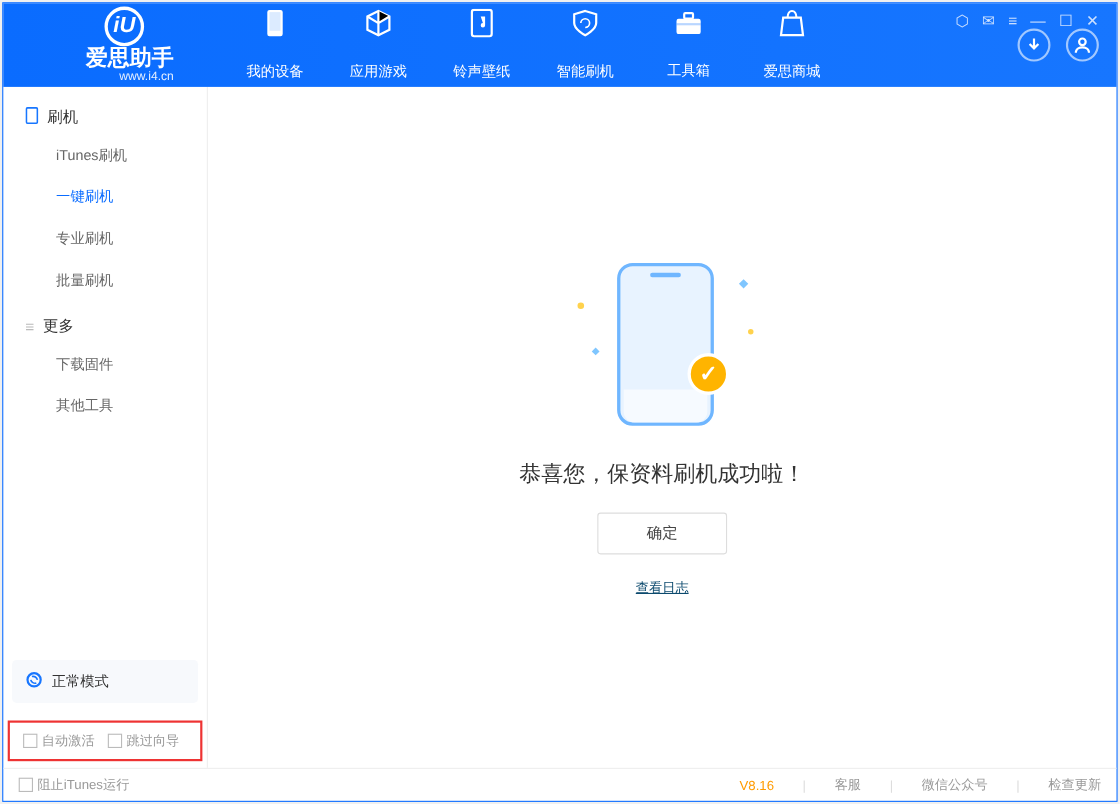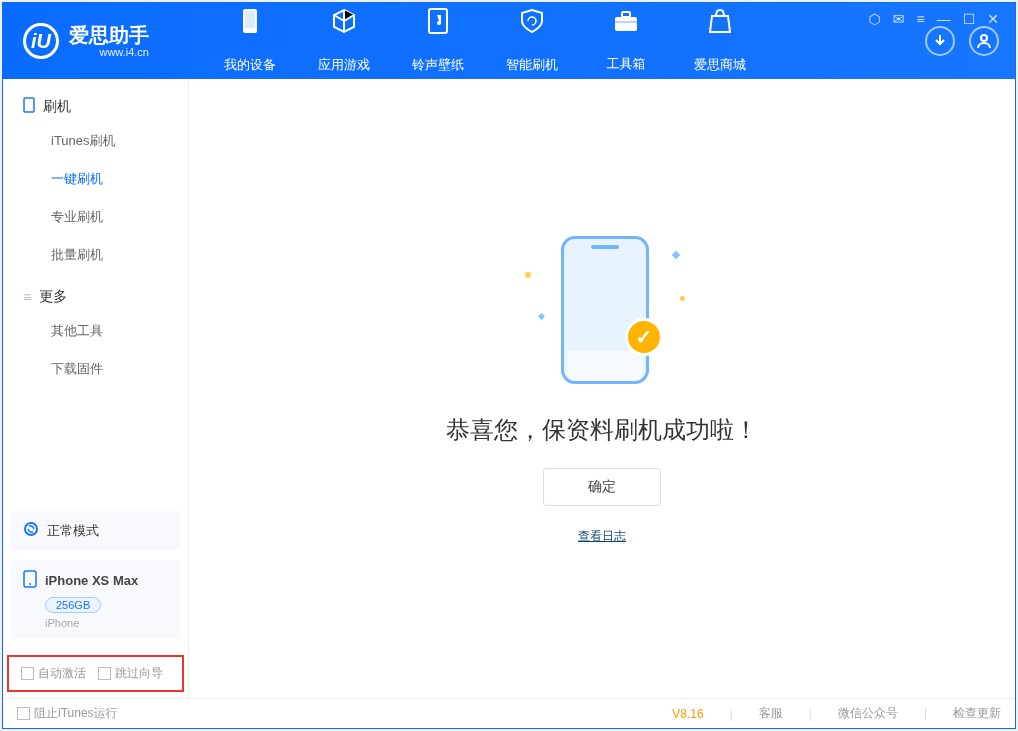--- a/index.html
+++ b/index.html
@@ -25,20 +25,21 @@
   background: linear-gradient(to right, #0a6cff, #1776ff);
   display: flex;
   align-items: center;
   color: #fff;
 }
 .logo-area {
   display: flex;
   align-items: center;
   padding-left: 20px;
   width: 200px;
+  flex-direction: column;
 }
 .logo-circle {
   width: 36px;
   height: 36px;
   border: 3px solid #fff;
   border-radius: 50%;
   display: flex;
   align-items: center;
   justify-content: center;
   font-style: italic;
@@ -243,21 +244,21 @@
   border-radius: 50%;
   display: flex;
   align-items: center;
   justify-content: center;
   color: #fff;
   font-size: 20px;
   font-weight: bold;
   border: 3px solid #fff;
 }
 .success-msg {
-  font-size: 24px;
+  font-size: 20px;
   color: #333;
 }
 .ok-btn {
   padding: 9px 44px;
   border: 1px solid #ddd;
   border-radius: 3px;
   background: #fff;
   cursor: pointer;
   font-size: 14px;
   color: #444;
@@ -393,47 +394,34 @@
         </div>
         <div class="sb-item">iTunes刷机</div>
         <div class="sb-item active">一键刷机</div>
         <div class="sb-item">专业刷机</div>
         <div class="sb-item">批量刷机</div>
 
         <div class="sb-group">
           <span style="color:#bbb;">≡</span>
           <span>更多</span>
         </div>
+        <div class="sb-item">下载固件</div>
         <div class="sb-item">其他工具</div>
-        <div class="sb-item">下载固件</div>
       </div>
 
       <div class="device-panel">
         <span>
           <svg width="16" height="16" viewBox="0 0 16 16">
               <circle cx="8" cy="8" r="6" fill="none" stroke="#1776ff" stroke-width="2"></circle>
               <path d="M6 5 A4 4 0 0 1 11 8 M10 11 A4 4 0 0 1 5 8" stroke="#1776ff" stroke-width="1.5" fill="none"></path>
             </svg>
         </span>
         <span>正常模式</span>
       </div>
 
-      <div class="device-info">
-        <div class="name">
-          <span>
-            <svg width="14" height="18" viewBox="0 0 14 18">
-                <rect x="1" y="1" width="12" height="16" rx="2" fill="none" stroke="#1776ff" stroke-width="1.5"></rect>
-                <circle cx="7" cy="14" r="1" fill="#1776ff"></circle>
-              </svg>
-          </span>
-          <span>iPhone XS Max</span>
-        </div>
-        <span class="cap">256GB</span>
-        <div class="type">iPhone</div>
-      </div>
 
       <div class="opt-row">
         <label>
           <span class="chk"></span><span>自动激活</span>
         </label>
         <label>
           <span class="chk"></span><span>跳过向导</span>
         </label>
       </div>
     </div>

